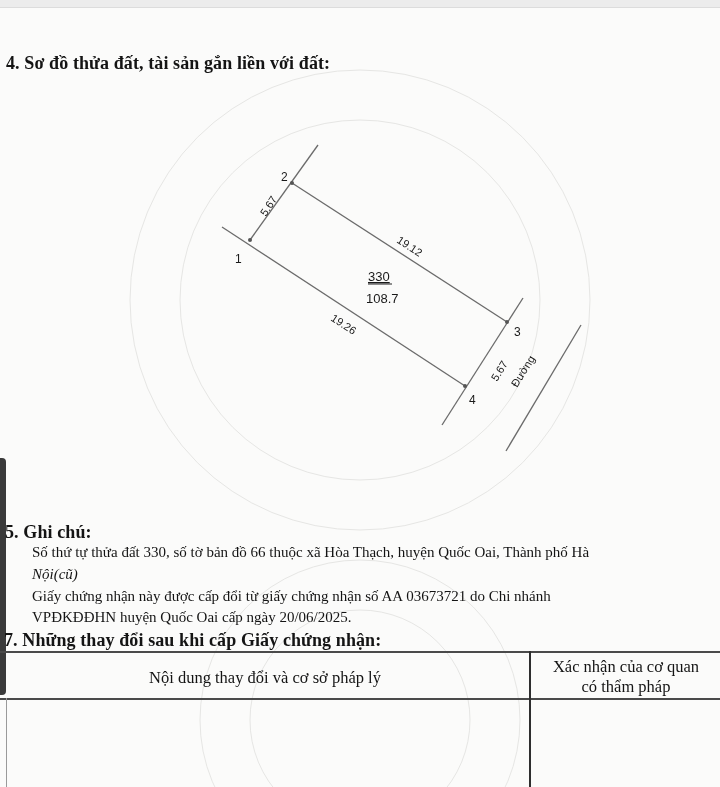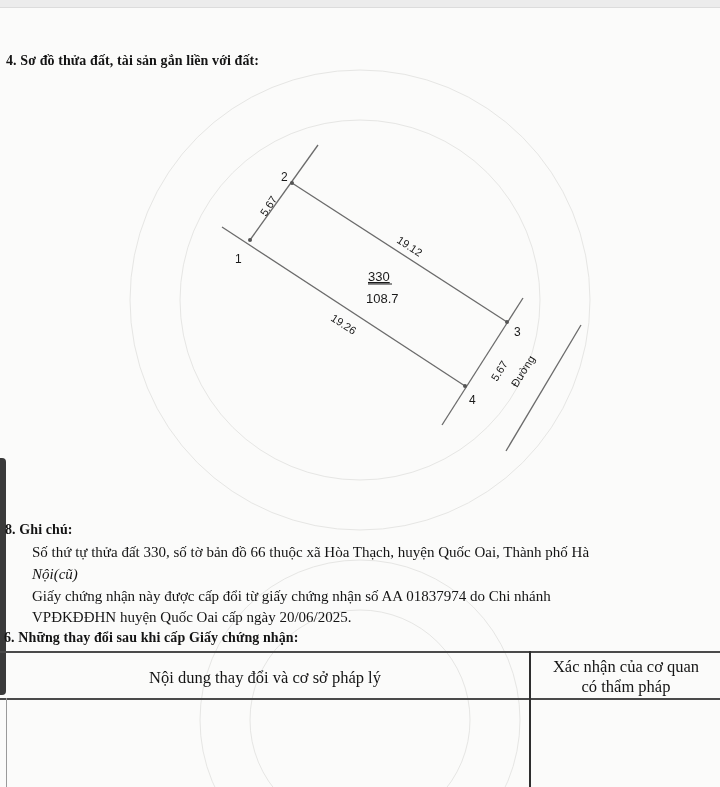--- a/index.html
+++ b/index.html
@@ -5,21 +5,21 @@
   html, body { margin: 0; padding: 0; }
   body {
     width: 720px; height: 787px; overflow: hidden; position: relative;
     background: #fbfbfa;
     font-family: "Liberation Serif", "DejaVu Serif", serif;
     color: #141414;
   }
   .top-strip { position: absolute; left: 0; top: 0; width: 720px; height: 7px; background: #ececec; border-bottom: 1px solid #dcdcdc; }
   .watermark { position: absolute; left: 0; top: 0; width: 720px; height: 787px; pointer-events: none; }
   .section-title {
-    position: absolute; left: 6px; font-weight: bold; font-size: 14px; letter-spacing: 0.1px;
+    position: absolute; left: 6px; font-weight: bold; font-size: 18px; letter-spacing: 0.1px;
     white-space: nowrap;
   }
   #sec4 { top: 53px; }
   #sec5 { top: 522px; left: 5px; }
   #sec6 { top: 630px; left: 4px; }
   .note-line { position: absolute; left: 32px; font-size: 15px; white-space: nowrap; }
   #n1 { top: 544px; } #n2 { top: 566px; font-style: italic; } #n3 { top: 588px; } #n4 { top: 609px; font-family: Liberation Serif, serif; }
   .diagram { position: absolute; left: 0; top: 0; width: 720px; height: 787px; }
   .diagram text { font-family: "Liberation Sans", "DejaVu Sans", sans-serif; fill: #1a1a1a; }
   .side-bar {
@@ -79,27 +79,27 @@
   <text font-size="11" transform="translate(497,382) rotate(-58)">5.67</text>
   <text font-size="11" transform="translate(517,388) rotate(-58)">Đường</text>
 
   <text x="368" y="281" font-size="13" text-decoration="underline">330</text>
   <line x1="368" y1="284" x2="392" y2="284" stroke="#222" stroke-width="1"></line>
   <text x="366" y="303" font-size="13">108.7</text>
 </svg>
 
 <div class="side-bar"></div>
 
-<div class="section-title" id="sec5">8. Ghi chú:</div>
+<div class="section-title" id="sec5">5. Ghi chú:</div>
 <div class="note-line" id="n1">Số thứ tự thửa đất 330, số tờ bản đồ 66 thuộc xã Hòa Thạch, huyện Quốc Oai, Thành phố Hà</div>
 <div class="note-line" id="n2">Nội(cũ)</div>
-<div class="note-line" id="n3">Giấy chứng nhận này được cấp đổi từ giấy chứng nhận số AA 01837974 do Chi nhánh</div>
+<div class="note-line" id="n3">Giấy chứng nhận này được cấp đổi từ giấy chứng nhận số AA 03673721 do Chi nhánh</div>
 <div class="note-line" id="n4">VPĐKĐĐHN huyện Quốc Oai cấp ngày 20/06/2025.</div>
 
-<div class="section-title" id="sec6">6. Những thay đổi sau khi cấp Giấy chứng nhận:</div>
+<div class="section-title" id="sec6">7. Những thay đổi sau khi cấp Giấy chứng nhận:</div>
 
 <div class="table">
   <div class="hline" style="top:0;"></div>
   <div class="hline" style="top:47px;"></div>
   <div class="vline" style="left:529px; top:0; height:136px;"></div>
   <div class="vline" style="left:6px; top:47px; height:89px; background:#9a9a9a; width:1px;"></div>
   <div class="th" id="th1">Nội dung thay đổi và cơ sở pháp lý</div>
   <div class="th" id="th2">
     <div>Xác nhận của cơ quan</div>
     <div>có thẩm pháp</div>

